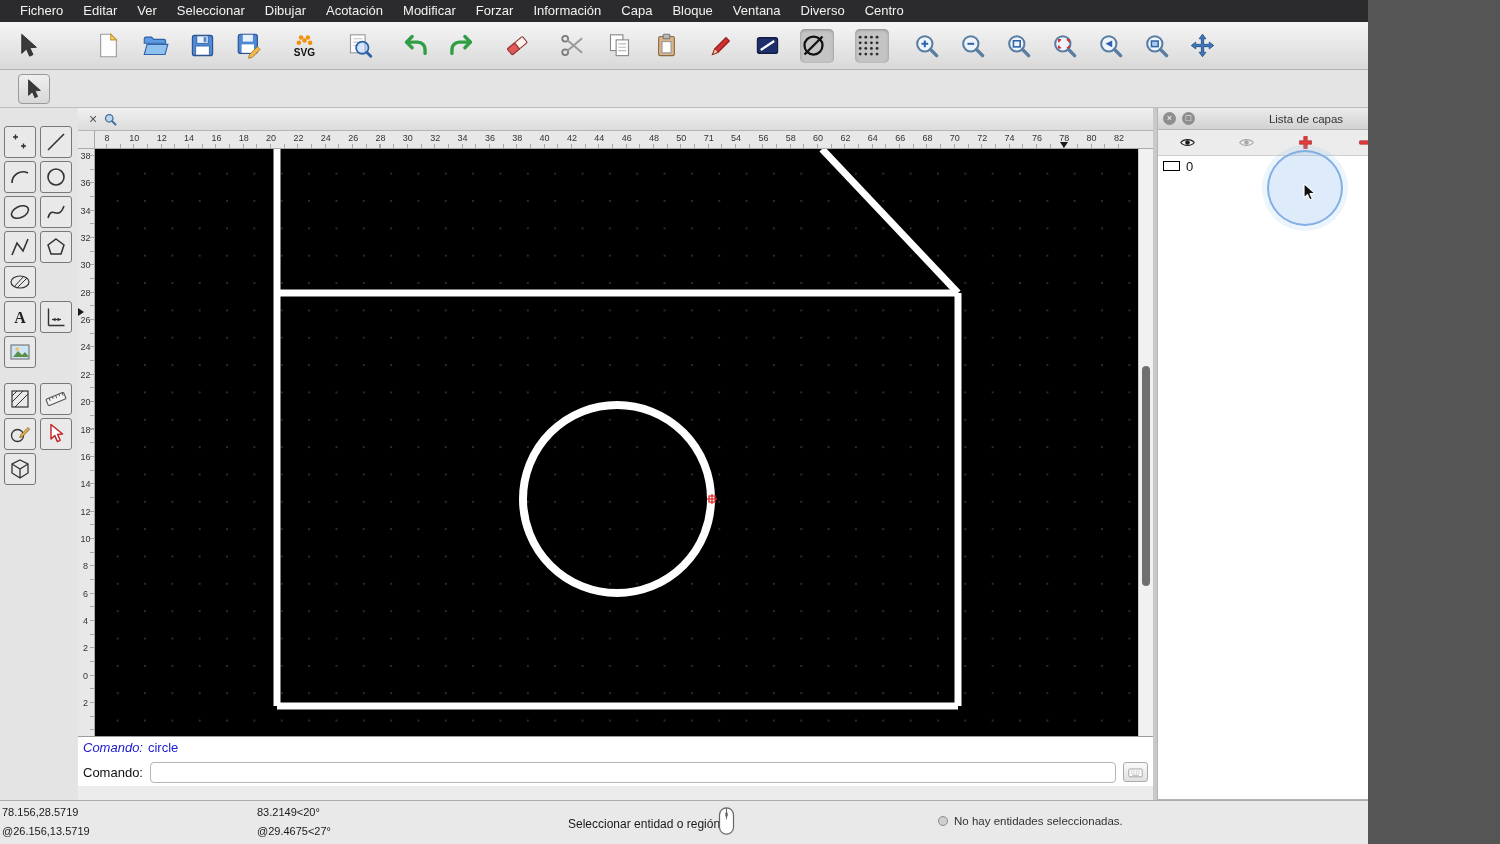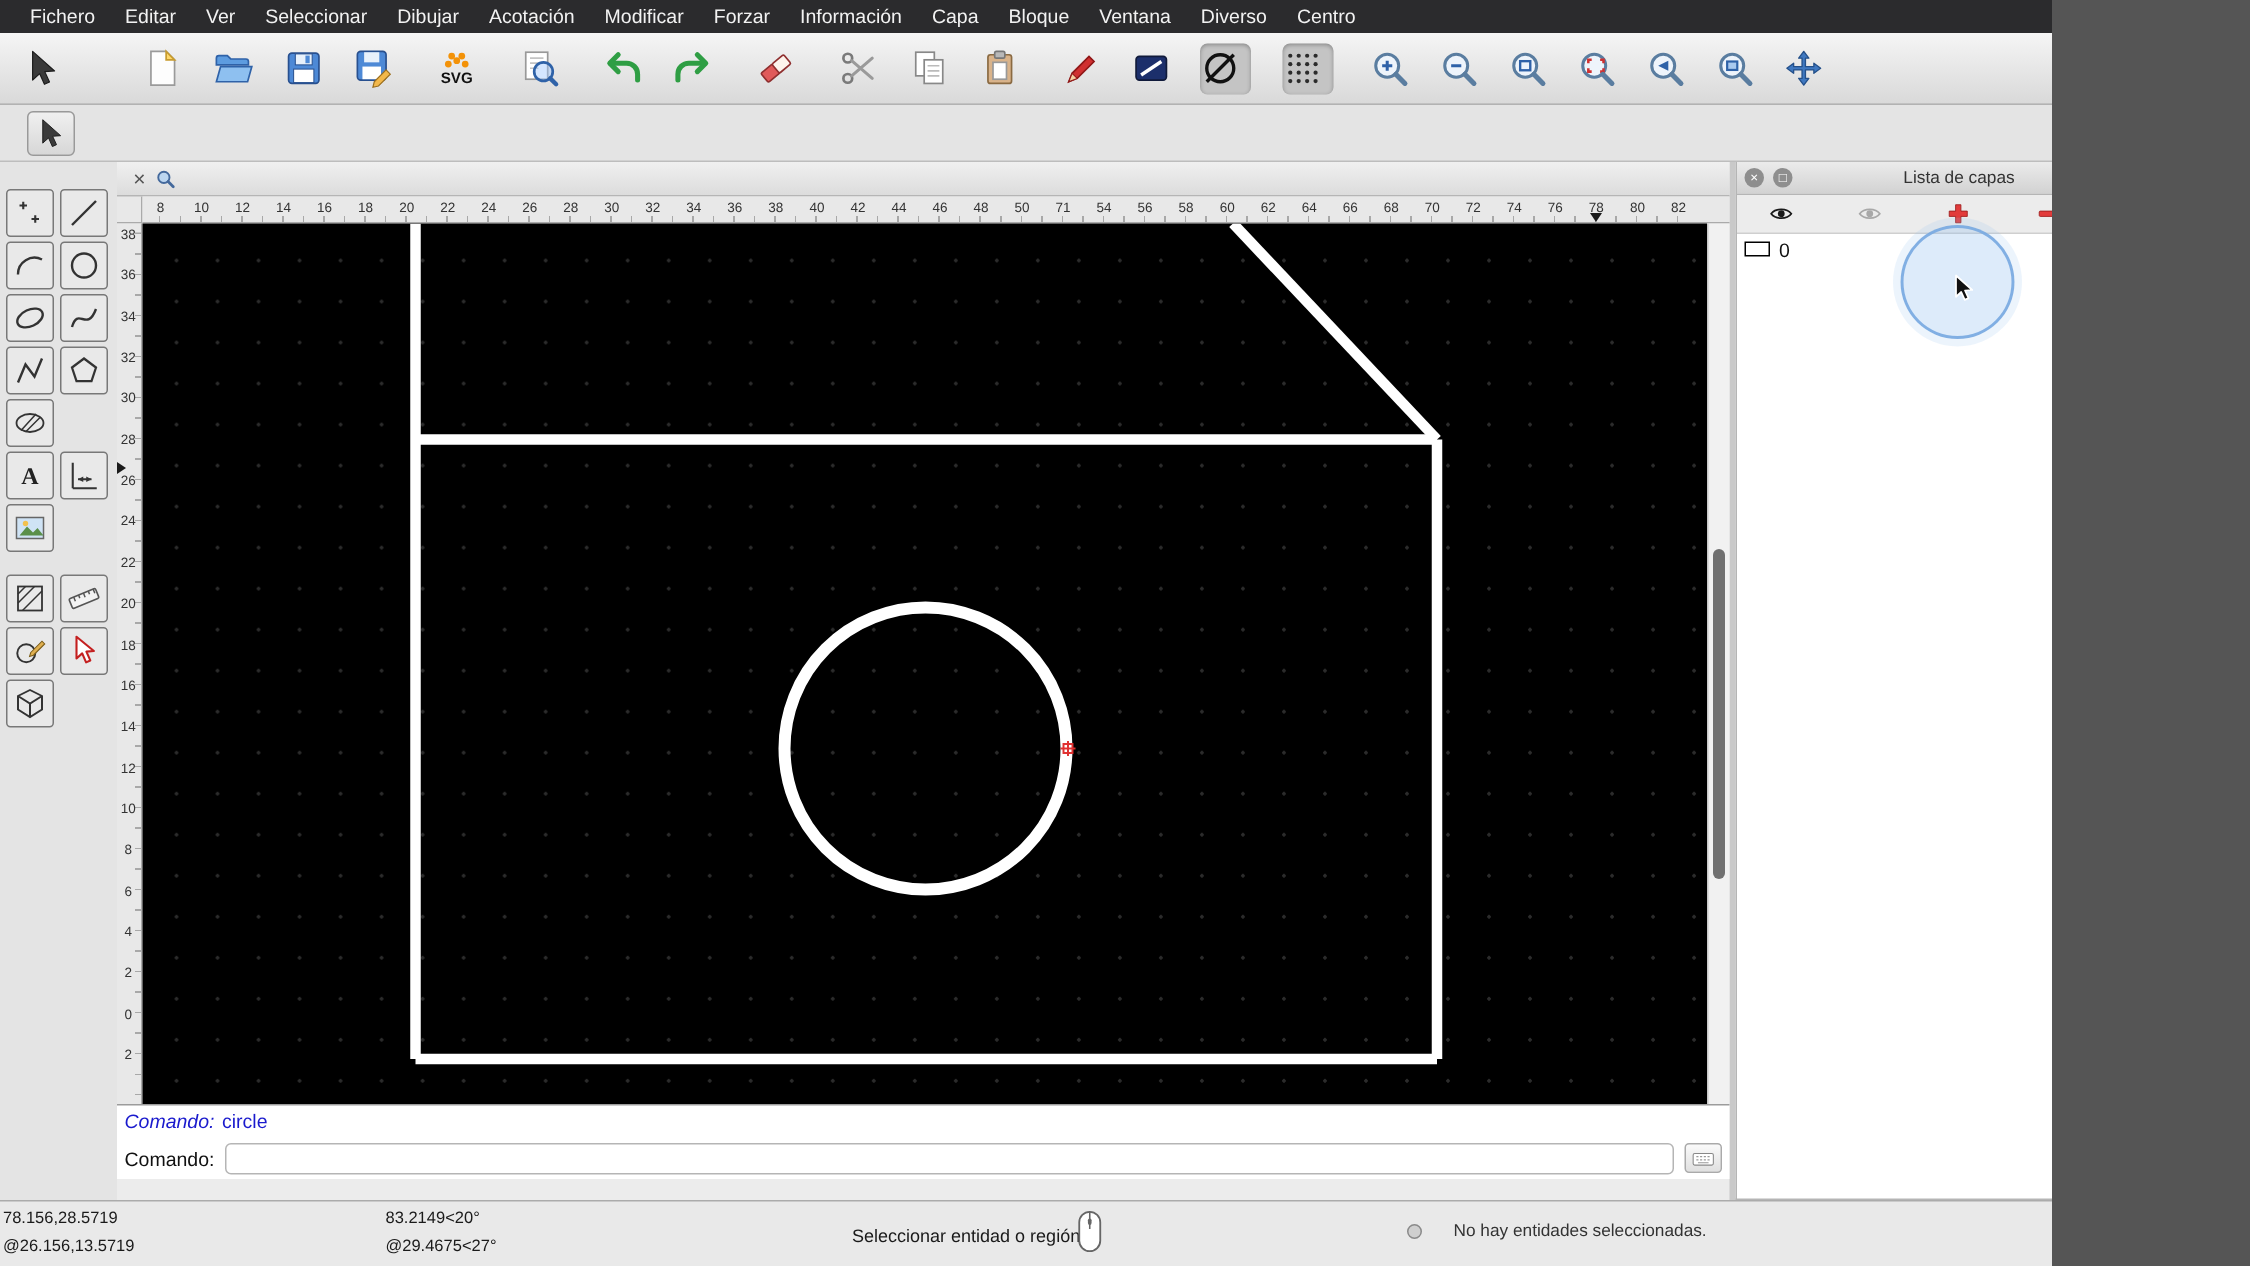--- a/index.html
+++ b/index.html
@@ -123,21 +123,21 @@
   
   .statusbar{position:absolute;left:0;top:800px;width:1500px;height:44px;background:#e9e9e9;
              border-top:1px solid #ababab;box-sizing:border-box;font-size:11px;color:#1a1a1a;}
   .sb-abs{position:absolute;left:2px;top:5px;}
   .sb-rel{position:absolute;left:2px;top:24px;}
   .sb-pabs{position:absolute;left:257px;top:5px;}
   .sb-prel{position:absolute;left:257px;top:24px;}
   .sb-hint{position:absolute;left:568px;top:16px;font-size:12px;}
   .sb-mouse{position:absolute;left:716px;top:5px;width:21px;height:30px;}
   .sb-mouse svg{width:21px;height:30px;}
-  .sb-sel{position:absolute;left:938px;top:14px;display:flex;align-items:center;gap:21px;font-size:11.5px;color:#333;}
+  .sb-sel{position:absolute;left:938px;top:14px;display:flex;align-items:center;gap:6px;font-size:11.5px;color:#333;}
   .sb-dot{width:8px;height:8px;border-radius:50%;background:#cfcfcf;border:1px solid #8a8a8a;}
 
   
   .click-ring{position:absolute;left:1267px;top:150px;width:72px;height:72px;border-radius:50%;
               border:2px solid rgba(120,168,225,.9);background:rgba(150,192,240,.32);
               box-shadow:0 0 0 5px rgba(150,192,240,.18);z-index:40;pointer-events:none;}
   .cursor-arrow{position:absolute;left:1299px;top:181px;width:20px;height:22px;z-index:41;pointer-events:none;}
   .cursor-arrow svg{width:20px;height:22px;}
 </style>
 </head>

